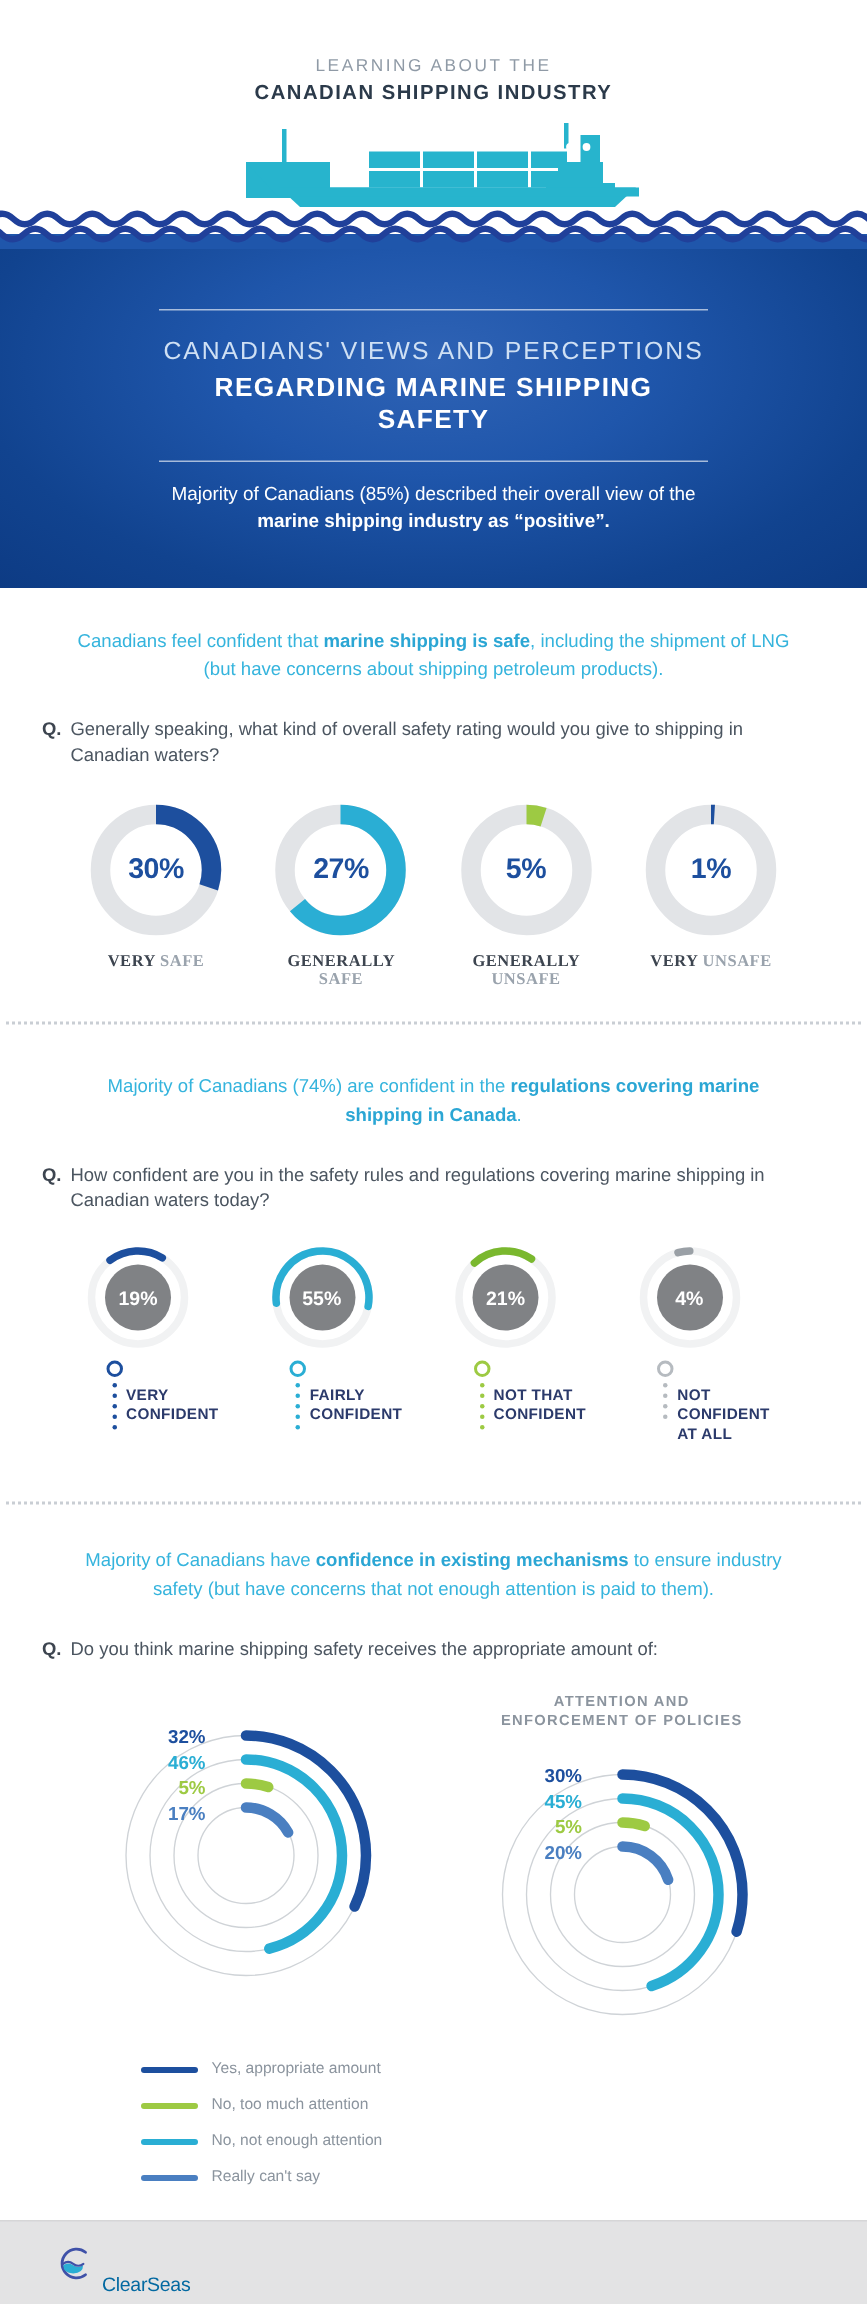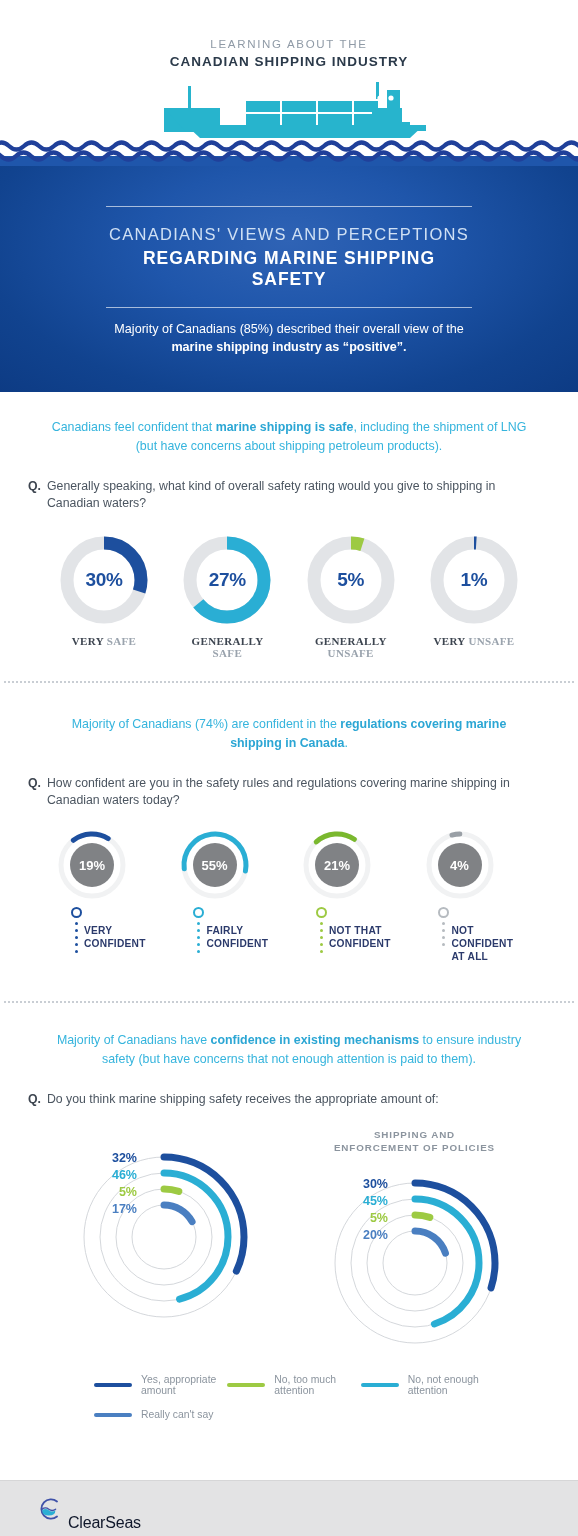--- a/index.html
+++ b/index.html
@@ -180,21 +180,21 @@
     color: #8b949e;
     font-weight: 700;
     line-height: 13px;
   }
   .radial-svg { display:block; margin: 6px auto 0; }
 
   .legend {
     margin: 14px auto 0;
     width: 390px;
     display: grid;
-    grid-template-columns: 1fr 1fr 1fr;
+    grid-template-columns: 1fr;
     row-gap: 13px;
     column-gap: 10px;
   }
   .leg-item { display:flex; align-items:center; gap: 9px; }
   .leg-bar { width: 38px; height: 4px; border-radius: 2px; flex: 0 0 38px; }
   .leg-text { font-size: 10.4px; color:#8b949e; }
 
   .credit {
     text-align:center;
     font-size: 9.6px;
@@ -205,21 +205,21 @@
   
   .footer {
     position: absolute;
     left: 0; bottom: 0; width: 578px; height: 56px;
     background: #e3e3e4;
     display:flex; align-items:center;
     padding-left: 36px;
     border-top: 1px solid #d6d6d7;
   }
   .logo-wrap { display:flex; align-items:center; gap: 6px; }
-  .logo-text { font-size: 16px; color: #0f172a; letter-spacing: -.2px; margin-top: 28px; }
+  .logo-text { font-size: 13px; color: #0369a1; letter-spacing: -.2px; margin-top: 28px; }
 </style>
 </head>
 <body>
 
 <div class="header">
   <div class="hdr-line1">LEARNING ABOUT THE</div>
   <div class="hdr-line2">CANADIAN SHIPPING INDUSTRY</div>
   <div class="ship-wrap">
     <svg class="ship-svg" width="330" height="60" viewBox="0 0 330 60">
       <g fill="#27b4cd">
@@ -477,21 +477,21 @@
         </g>
         <text x="78" y="28" text-anchor="end" font-family="Liberation Sans, sans-serif" font-size="12.5" font-weight="700" fill="#1d4f9e">32%</text>
         <text x="78" y="45" text-anchor="end" font-family="Liberation Sans, sans-serif" font-size="12.5" font-weight="700" fill="#2aaed4">46%</text>
         <text x="78" y="62" text-anchor="end" font-family="Liberation Sans, sans-serif" font-size="12.5" font-weight="700" fill="#9dca43">5%</text>
         <text x="78" y="79" text-anchor="end" font-family="Liberation Sans, sans-serif" font-size="12.5" font-weight="700" fill="#4a7fc1">17%</text>
       </svg>
     </div>
 
     <div class="radial-cell">
       <div class="radial-title">
-        <div>SHIPPING AND</div>
+        <div>ATTENTION AND</div>
         <div>ENFORCEMENT OF POLICIES</div>
       </div>
       <svg class="radial-svg" width="210" height="200" viewBox="0 0 210 200">
         <g transform="translate(105,103)">
           <circle r="80" fill="none" stroke="#cfd3d7" stroke-width="0.9"></circle>
           <circle r="64" fill="none" stroke="#cfd3d7" stroke-width="0.9"></circle>
           <circle r="48" fill="none" stroke="#cfd3d7" stroke-width="0.9"></circle>
           <circle r="32" fill="none" stroke="#cfd3d7" stroke-width="0.9"></circle>
           <circle r="80" fill="none" stroke="#1d4f9e" stroke-width="7" stroke-linecap="round" stroke-dasharray="150.8 351.7" transform="rotate(-90)"></circle>
           <circle r="64" fill="none" stroke="#2aaed4" stroke-width="7" stroke-linecap="round" stroke-dasharray="181 221.1" transform="rotate(-90)"></circle>

